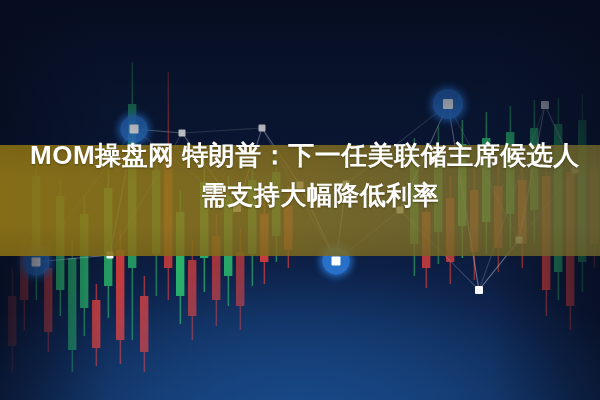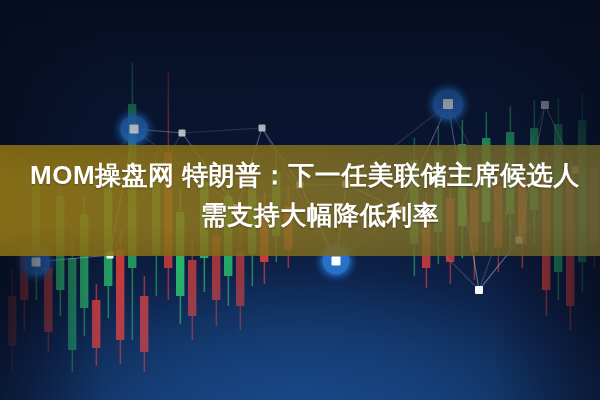--- a/index.html
+++ b/index.html
@@ -68,26 +68,26 @@
     width: 600px;
     height: 111px;
     background: linear-gradient(180deg, rgba(80,62,6,0.18) 0%, rgba(0,0,0,0) 30%, rgba(0,0,0,0) 72%, rgba(60,48,6,0.16) 100%);
     pointer-events: none;
   }
 
   
   .headline {
     position: absolute;
     left: 0;
-    top: 127px;
+    top: 135px;
     width: 600px;
     height: 135px;
     display: flex;
     flex-direction: column;
-    justify-content: center;
+    justify-content: flex-start;
     align-items: center;
     box-sizing: border-box;
     padding: 0 8px;
   }
   .hl-line {
     color: #ffffff;
     font-size: 26px;
     font-weight: bold;
     line-height: 40px;
     letter-spacing: 0.5px;

